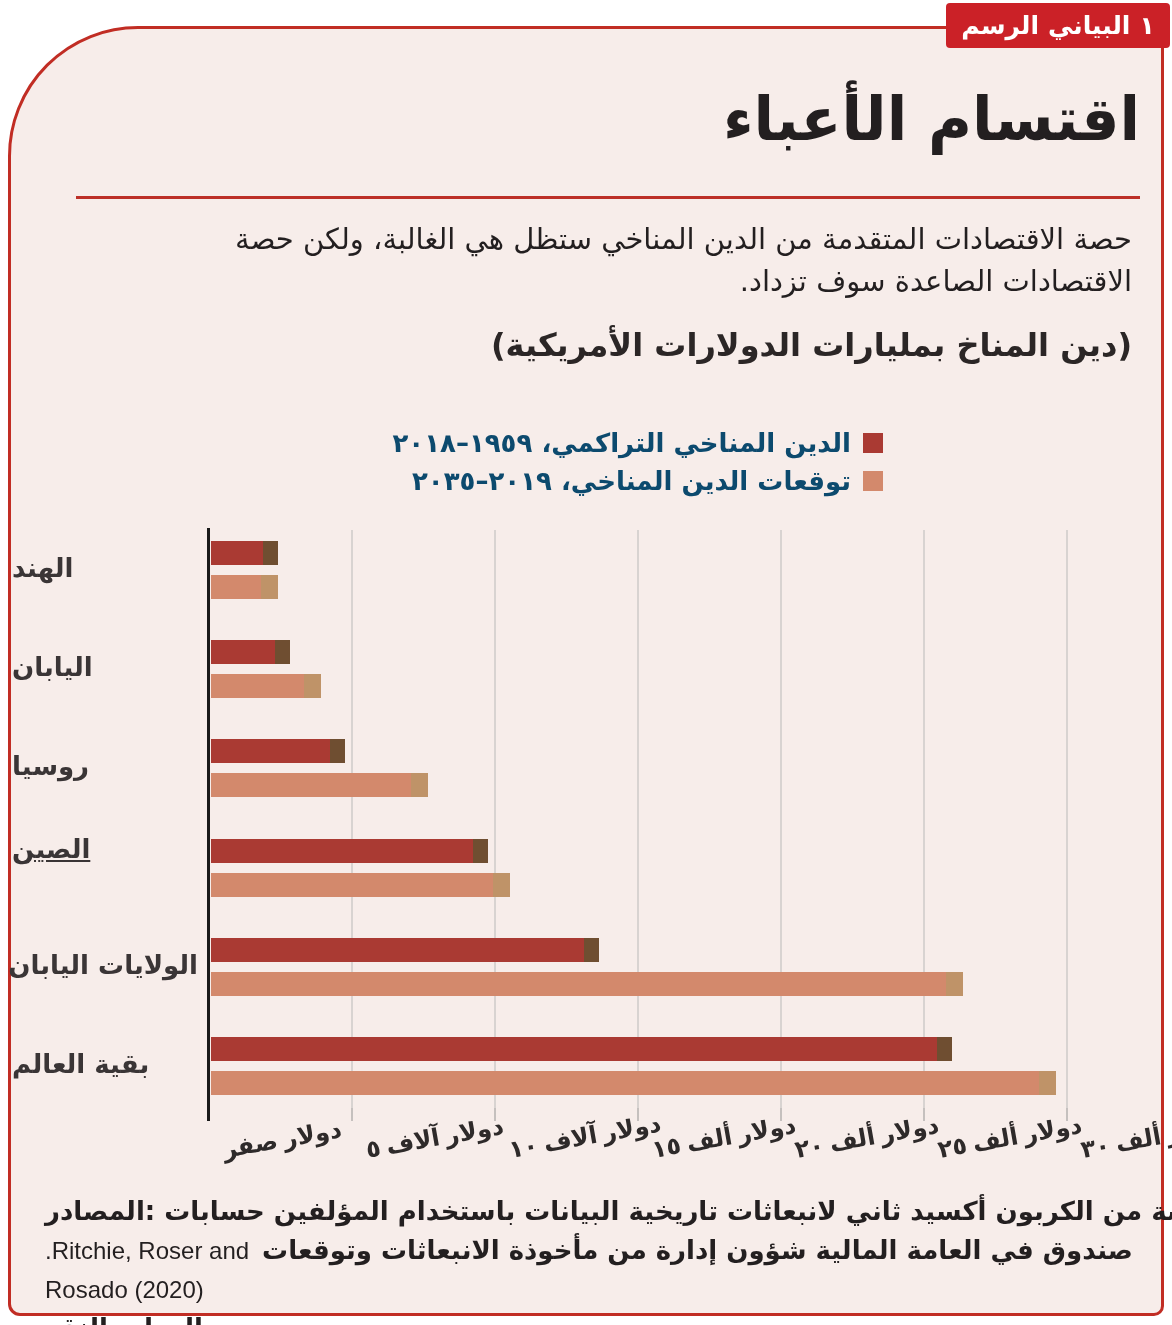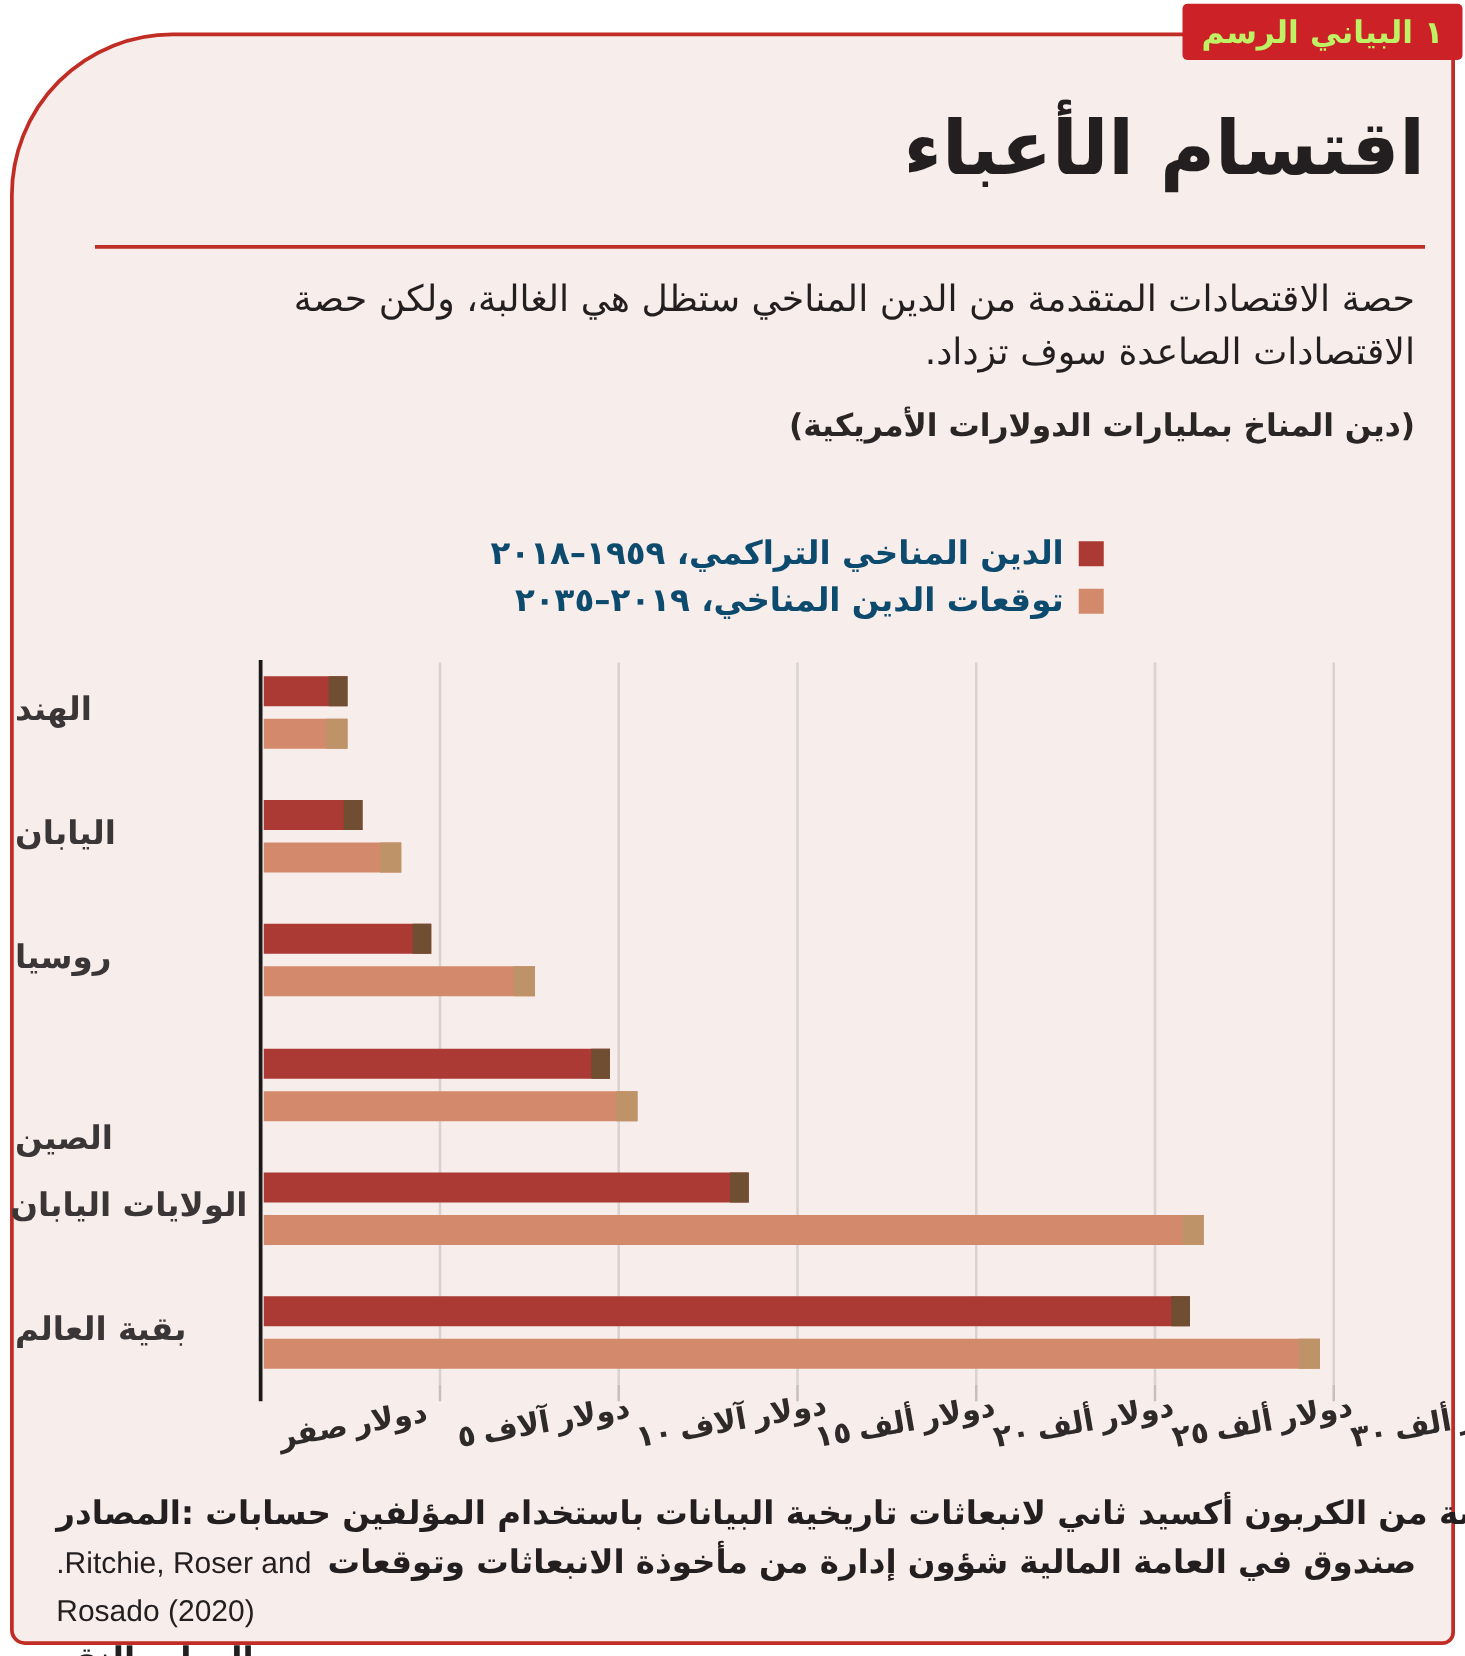--- a/index.html
+++ b/index.html
@@ -2,28 +2,28 @@
 <html><head>
 <meta charset="utf-8">
 <style>
   html,body{margin:0;padding:0;background:#ffffff;}
   .canvas{position:relative;width:1172px;height:1325px;background:#ffffff;overflow:hidden;
           font-family:"DejaVu Sans",sans-serif;color:#231f20;}
   .frame{position:absolute;left:8px;top:26px;width:1150px;height:1284px;
          border:3px solid #c12d24;border-radius:130px 6px 10px 12px;background:#f7edea;}
   .badge{position:absolute;left:946px;top:3px;width:224px;height:45px;background:#cb2127;
          border-radius:4px;display:flex;align-items:center;justify-content:center;}
-  .badge-text{display:flex;direction:ltr;gap:9px;color:#bef264;font-weight:bold;font-size:25px;text-align:center;}
+  .badge-text{display:flex;direction:ltr;gap:9px;color:#ffffff;font-weight:bold;font-size:25px;text-align:center;}
   .title{position:absolute;right:32px;top:84px;margin:0;font-size:60px;font-weight:bold;
          letter-spacing:1px;direction:rtl;}
   .title-rule{position:absolute;left:76px;top:196px;width:1064px;height:3px;background:#bd3028;}
   .subtitle{position:absolute;right:40px;left:70px;top:218px;direction:rtl;text-align:right;
             font-size:29px;font-weight:normal;line-height:42px;}
   .units{position:absolute;right:40px;top:326px;direction:rtl;text-align:right;
-         font-size:25px;font-weight:600;color:#2b2626;}
+         font-size:32px;font-weight:600;color:#2b2626;}
   .legend{position:absolute;right:289px;top:424px;}
   .legend-row{display:flex;direction:rtl;align-items:center;gap:12px;height:38px;
               justify-content:flex-start;font-size:26px;font-weight:600;color:#0c4a6e;}
   .legend-swatch{width:20px;height:20px;flex:0 0 20px;}
   .axis-line{position:absolute;left:207px;top:528px;width:3px;height:593px;background:#1a1a1a;}
   .gridline{position:absolute;top:530px;width:2px;height:578px;background:#d8d3d1;}
   .tickmark{position:absolute;top:1108px;width:2px;height:13px;background:#c5c0be;}
   .bar{position:absolute;height:24px;}
   .bar-cap{position:absolute;right:0;top:0;bottom:0;}
   .cat-label{position:absolute;left:12px;width:186px;direction:rtl;text-align:left;
@@ -134,21 +134,21 @@
       <div class="bar" style="left: 211px; top: 674.2px; width: 110px; background: rgb(211, 137, 108);">
         <div class="bar-cap" style="width: 17px; background: rgb(191, 147, 104);"></div>
       </div>
       <div class="cat-label" style="top: 751.4px;">روسيا</div>
       <div class="bar" style="left: 211px; top: 739.4px; width: 134px; background: rgb(170, 58, 51);">
         <div class="bar-cap" style="width: 15px; background: rgb(111, 78, 49);"></div>
       </div>
       <div class="bar" style="left: 211px; top: 773.4px; width: 217px; background: rgb(211, 137, 108);">
         <div class="bar-cap" style="width: 17px; background: rgb(191, 147, 104);"></div>
       </div>
-      <div class="cat-label" style="top: 896px;">الصين</div>
+      <div class="cat-label" style="top: 834px; text-decoration: underline;">الصين</div>
       <div class="bar" style="left: 211px; top: 838.6px; width: 277px; background: rgb(170, 58, 51);">
         <div class="bar-cap" style="width: 15px; background: rgb(111, 78, 49);"></div>
       </div>
       <div class="bar" style="left: 211px; top: 872.6px; width: 299px; background: rgb(211, 137, 108);">
         <div class="bar-cap" style="width: 17px; background: rgb(191, 147, 104);"></div>
       </div>
       <div class="cat-label" style="top: 949.8px;">الولايات اليابان</div>
       <div class="bar" style="left: 211px; top: 937.8px; width: 388px; background: rgb(170, 58, 51);">
         <div class="bar-cap" style="width: 15px; background: rgb(111, 78, 49);"></div>
       </div>

